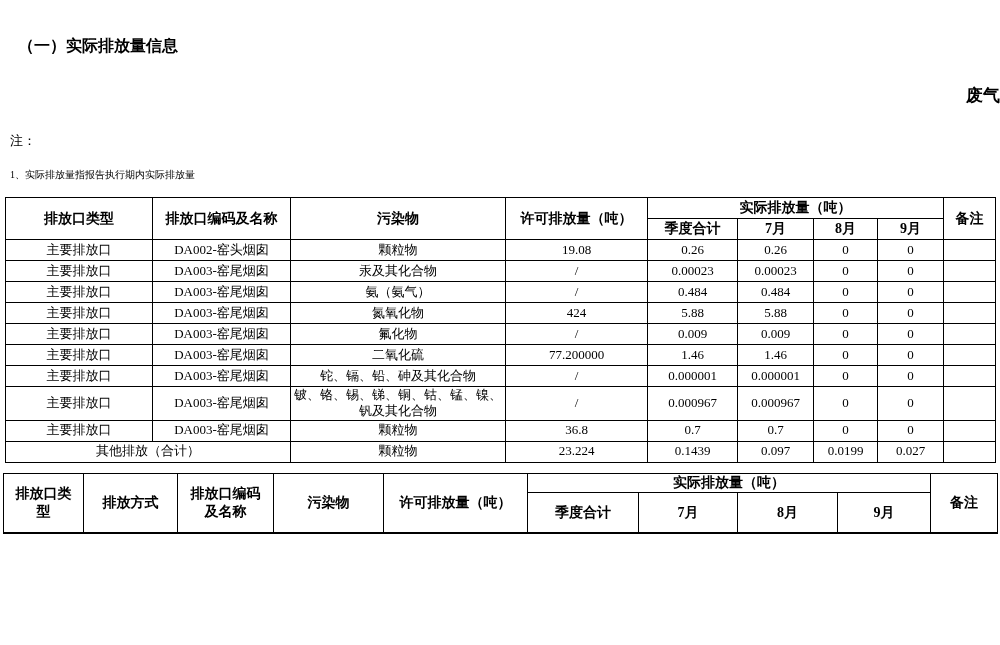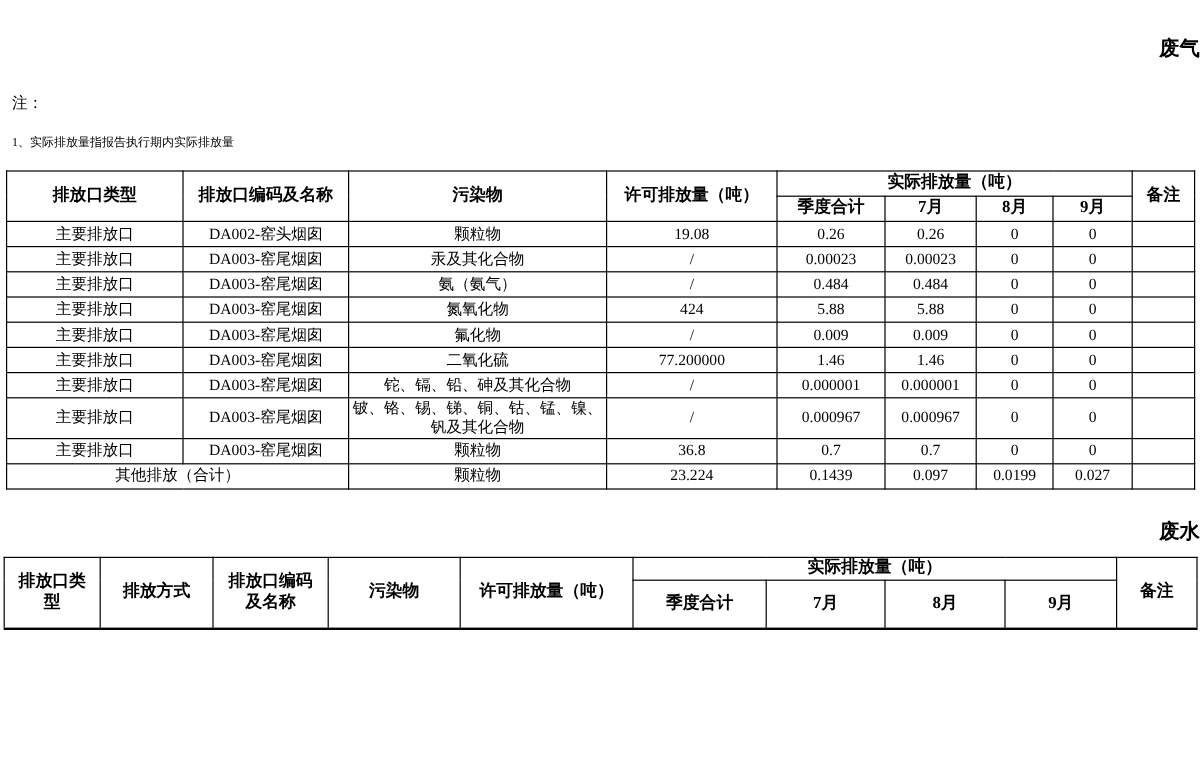--- a/index.html
+++ b/index.html
@@ -40,20 +40,21 @@
   tr.drow{height:21px;}
   tr.drow-tall{height:33px;}
   tr.wh1{height:19px;}
   tr.wh2{height:41px;}
 </style>
 </head>
 <body>
 
 <div class="page">
 
+  <div class="section-title">（一）实际排放量信息</div>
 
   <div class="center-heading gas-heading">废气</div>
   <div class="note-label">注：</div>
   <div class="note-line">1、实际排放量指报告执行期内实际排放量</div>
 
   <table class="tbl tbl-gas">
     <colgroup>
       <col style="width:147px">
         <col style="width:138px">
         <col style="width:215px">
@@ -186,21 +187,20 @@
         <td>23.224</td>
         <td>0.1439</td>
         <td>0.097</td>
         <td>0.0199</td>
         <td>0.027</td>
         <td></td>
       </tr>
     </tbody>
   </table>
 
-  <div class="center-heading water-heading">废水</div>
 
   <table class="tbl tbl-water">
     <colgroup>
       <col style="width:80px">
         <col style="width:94px">
         <col style="width:96px">
       <col style="width:110px">
         <col style="width:144px">
         <col style="width:111px">
       <col style="width:99px">

